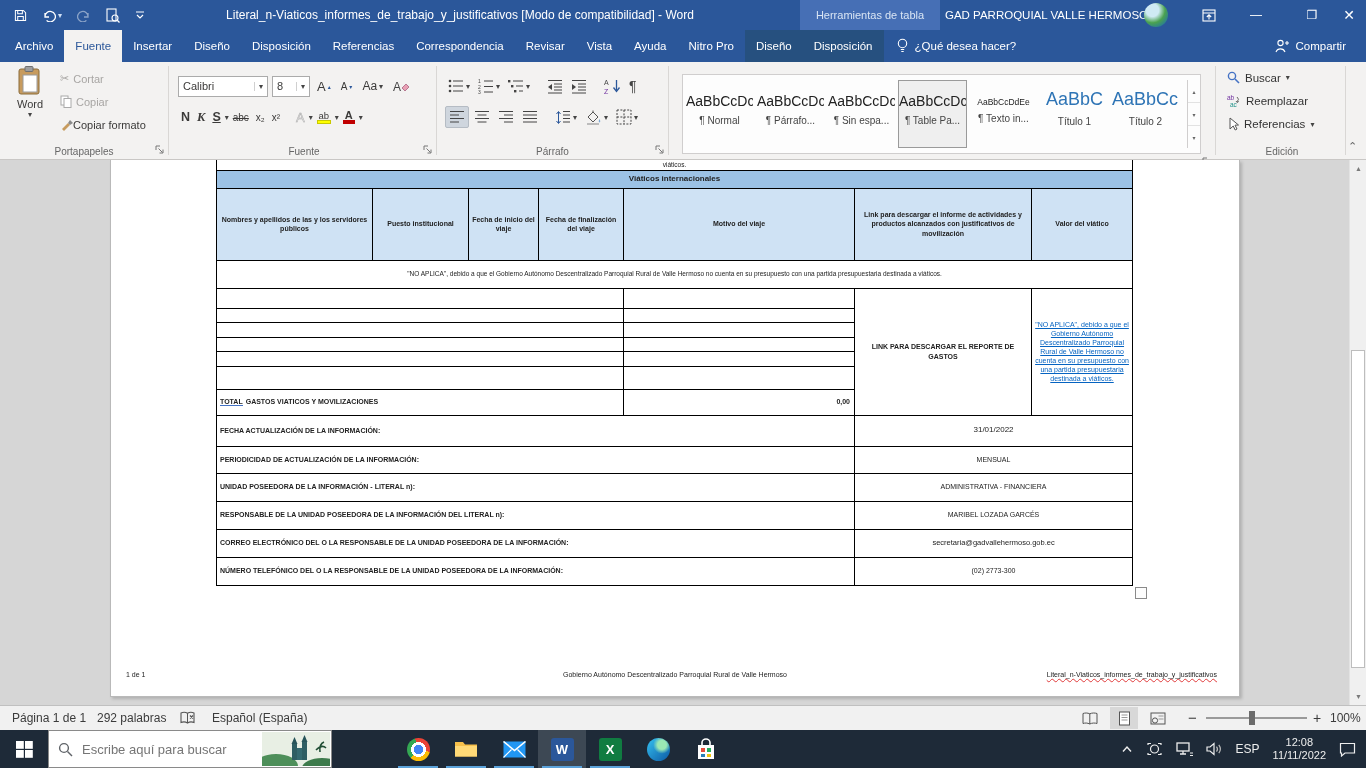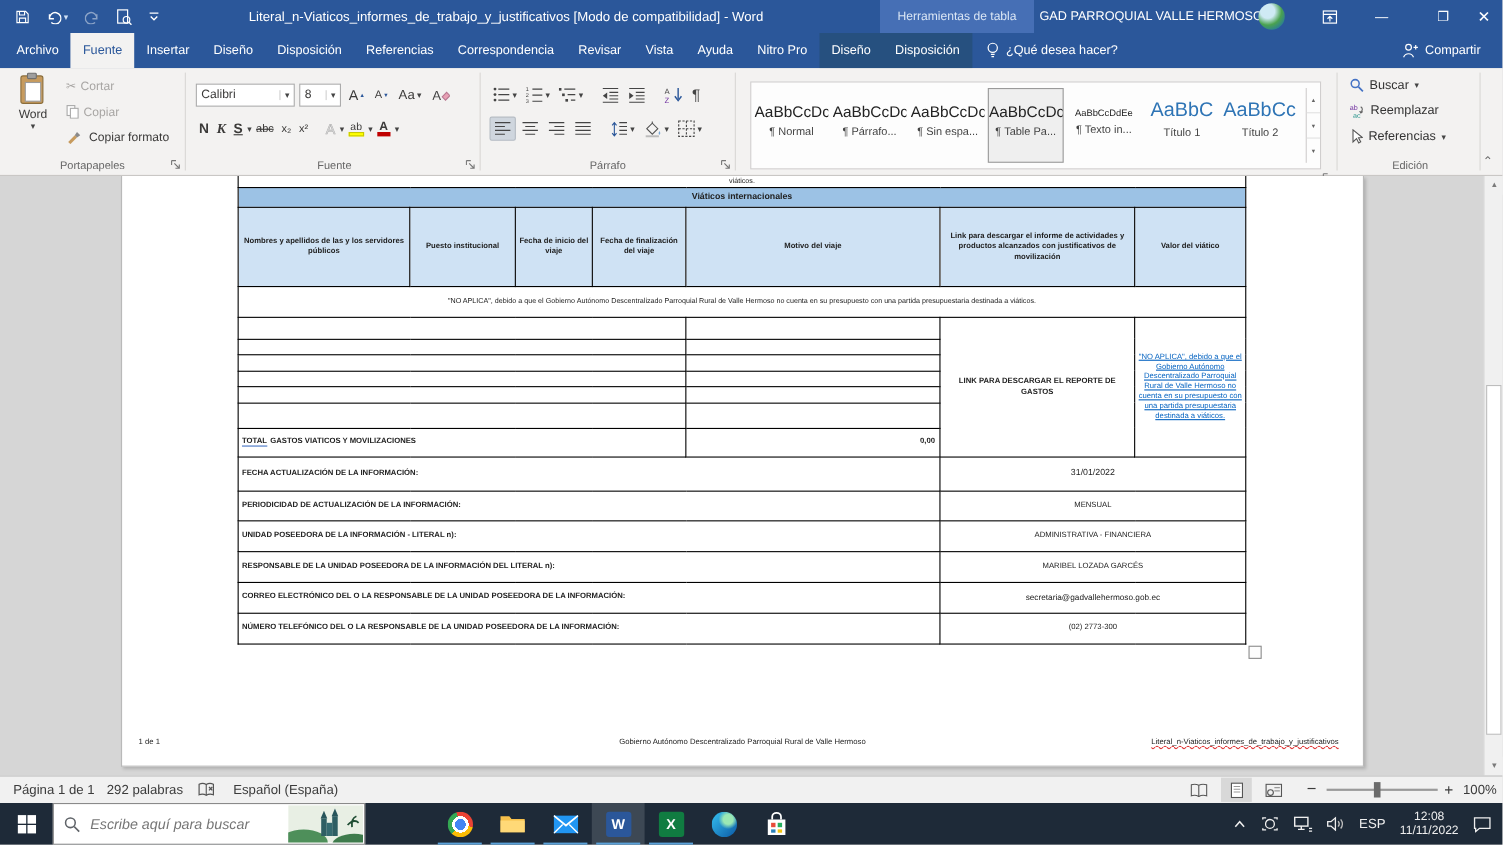--- a/index.html
+++ b/index.html
@@ -86,21 +86,21 @@
   .statusbar .sitem { position:absolute; top:0; height:24px; line-height:24px; white-space:nowrap; }
   .viewbtn { position:absolute; top:1px; width:28px; height:22px; display:flex; align-items:center; justify-content:center; }
   .viewbtn.sel { background:#d8d8d8; }
   .ztrack { position:absolute; top:11px; left:1206px; width:101px; height:2px; background:#9a9a9a; }
   .zthumb { position:absolute; top:5px; left:1249px; width:6px; height:14px; background:#6b6b6b; }
 
   
   .taskbar { position:absolute; top:730px; left:0; width:1366px; height:38px; background:#1e2a38; display:flex; align-items:stretch; }
   .startbtn { width:48px; display:flex; align-items:center; justify-content:center; }
   .searchbox { width:284px; background:#fff; border:1px solid #8a8a8a; display:flex; align-items:center; position:relative; }
-  .searchbox input { border:none; outline:none; font-size:13px; color:#555; width:170px; font-family:"Liberation Sans","DejaVu Sans",sans-serif; background:transparent;font-style:italic; }
+  .searchbox input { border:none; outline:none; font-size:13px; color:#555; width:170px; font-family:"Liberation Sans","DejaVu Sans",sans-serif; background:transparent; }
   .task-icons { display:flex; margin-left:62px; }
   .ticon { width:48px; position:relative; display:flex; align-items:center; justify-content:center; }
   .ticon.active { background:rgba(255,255,255,.14); }
   .ticon .ind { position:absolute; bottom:0; left:4px; right:4px; height:2.5px; background:#5ba2da; }
   .tray { position:absolute; right:0; top:0; height:38px; display:flex; align-items:center; gap:13px; padding-right:10px; color:#eee; }
   .clockblk { text-align:center; font-size:11px; line-height:13px; }
   .appletter { width:23px; height:23px; border-radius:3px; color:#fff; font-weight:bold; font-size:13px; display:flex; align-items:center; justify-content:center; }
   .chrome-ball { width:23px; height:23px; border-radius:50%;
      background:radial-gradient(circle at 50% 50%, #4285f4 0 5px, #fff 5px 7.5px, rgba(0,0,0,0) 7.5px),
                 conic-gradient(from -18deg, #ea4335 0 120deg, #fbbc05 120deg 240deg, #34a853 240deg 360deg); }
@@ -207,21 +207,21 @@
       <span class="disabled" style="font-size:11px">✂</span>
       <span class="disabled">Cortar</span>
     </div>
     <div class="rrow" style="left:60px;top:33px;gap:4px">
       <svg width="12" height="13" viewBox="0 0 12 13">
           <rect x="1" y="1" width="7" height="9" fill="#fff" stroke="#aaa"></rect>
           <rect x="4" y="3.5" width="7" height="9" fill="#fff" stroke="#aaa"></rect>
         </svg>
       <span class="disabled">Copiar</span>
     </div>
-    <div class="rrow" style="left:60px;top:56px;gap:8px">
+    <div class="rrow" style="left:60px;top:56px;gap:0">
       <svg width="13" height="13" viewBox="0 0 13 13">
           <path d="M2 11 L8 5 L10 7 L4 13 Z" fill="#c79b5e"></path>
           <path d="M8 5 L10 2 L13 5 L10 7 Z" fill="#8a8a8a"></path>
         </svg>
       <span>Copiar formato</span>
     </div>
     <div class="grp-label">Portapapeles</div>
     <span class="launcher">
       <svg width="10" height="10" viewBox="0 0 10 10">
           <path d="M1 1 h4 M1 1 v4 M3.5 3.5 L7.5 7.5 M8 4.5 V8 H4.5" fill="none" stroke="#777" stroke-width="1"></path>

